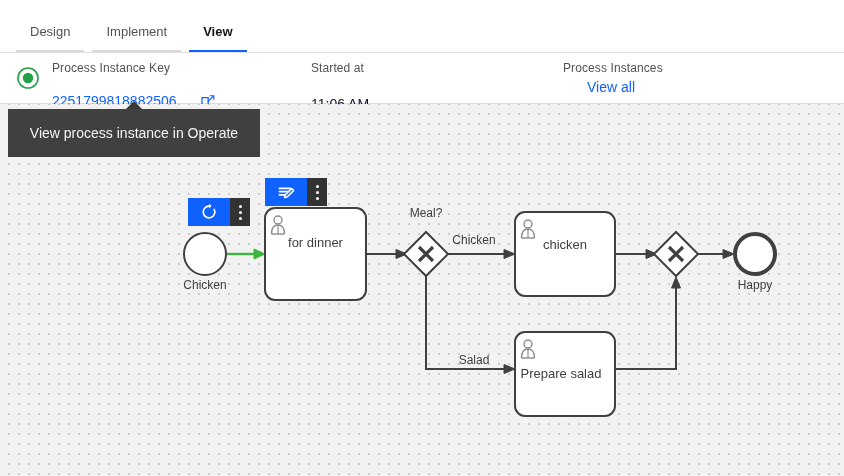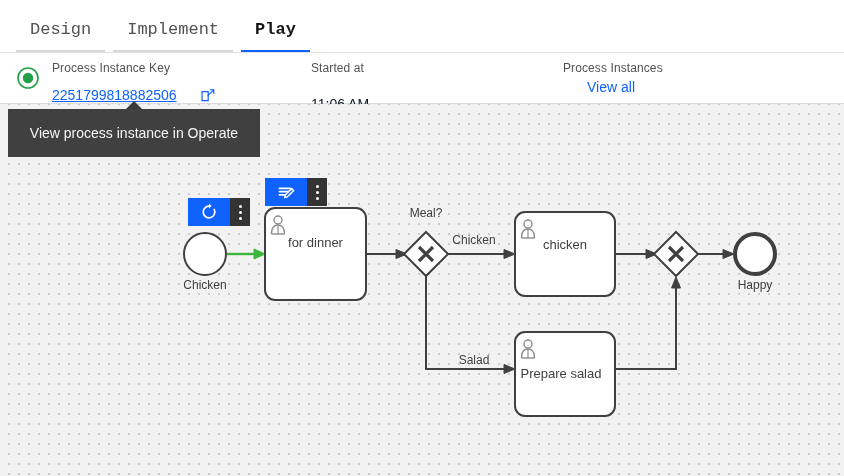--- a/index.html
+++ b/index.html
@@ -13,27 +13,27 @@
 
   
   .tabbar {
     position: absolute; left: 0; top: 0; width: 844px; height: 53px;
     background: #ffffff;
   }
   .tabs { display: flex; align-items: flex-end; height: 53px; padding-left: 12px; }
   .tab {
     position: relative;
     padding: 0 18px 15px 18px;
-    font-size: 17px;
+    font-size: 13px;
     color: #525252;
     line-height: 1;
     cursor: pointer;
     background: transparent;
     border: none;
-    font-family: Liberation Mono, monospace;
+    font-family: Liberation Sans, sans-serif;
   }
   .tab .tab-underline {
     position: absolute; left: 4px; right: 4px; bottom: 0; height: 3px;
     background: #d8d8d8;
   }
   .tab.active { color: #161616; font-weight: bold; }
   .tab.active .tab-underline { background: #0f62fe; }
   .tabbar-base {
     position: absolute; left: 0; bottom: 0; width: 844px; height: 1px;
     background: #e0e0e0;
@@ -55,21 +55,21 @@
     letter-spacing: .1px; white-space: nowrap;
   }
   .col-value {
     font-size: 14px; color: #0f172a; line-height: 18px;
     margin-top: 20px; white-space: nowrap;
   }
   .col-link {
     font-size: 14px; color: #0f62fe; text-decoration: underline;
     line-height: 18px; margin-top: 4px; cursor: pointer;
   }
-  .key-row { display: flex; align-items: center; gap: 24px; margin-top: 11px; }
+  .key-row { display: flex; align-items: center; gap: 24px; margin-top: 17px; }
   .key-row .col-link { margin-top: 0; }
   .ext-icon { width: 14px; height: 14px; display: block; cursor: pointer; }
 
   .col-key { left: 52px; top: 61px; }
   .col-started { left: 311px; top: 61px; }
   .col-instances { left: 563px; top: 61px; }
   .view-all { font-size: 14px; color: #0f62fe; margin-top: 4px; cursor: pointer; margin-left: 24px; }
 
   
   .canvas {
@@ -142,21 +142,21 @@
     <div class="tabs">
       <button class="tab">
         <span>Design</span>
         <span class="tab-underline"></span>
       </button>
       <button class="tab">
         <span>Implement</span>
         <span class="tab-underline"></span>
       </button>
       <button class="tab active">
-        <span>Play</span>
+        <span>View</span>
         <span class="tab-underline"></span>
       </button>
     </div>
     <div class="tabbar-base"></div>
   </div>
 
   <div class="inst-header"></div>
 
   <svg class="status-dot" viewBox="0 0 24 24">
     <circle cx="12" cy="12" r="10" fill="none" stroke="#24a148" stroke-width="1.6"></circle>

